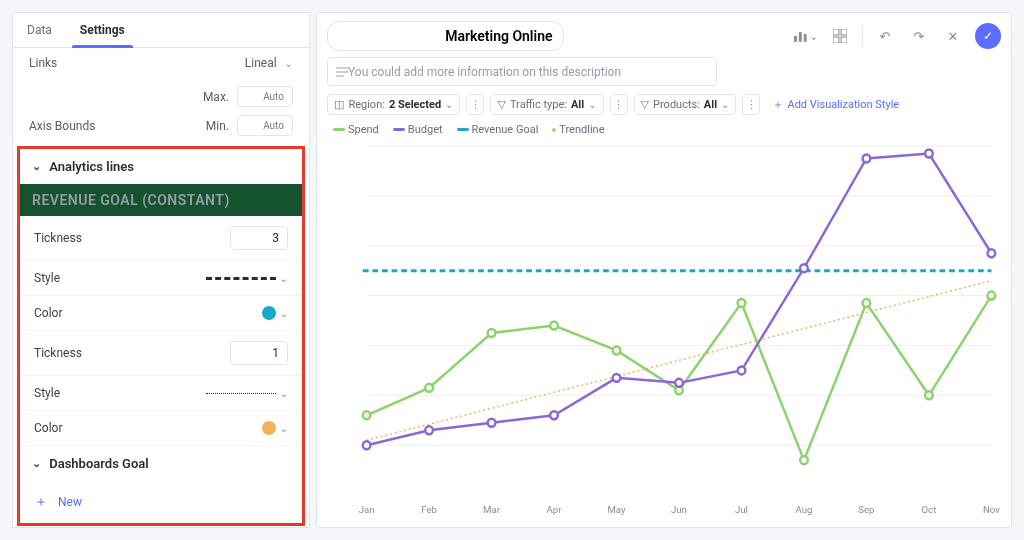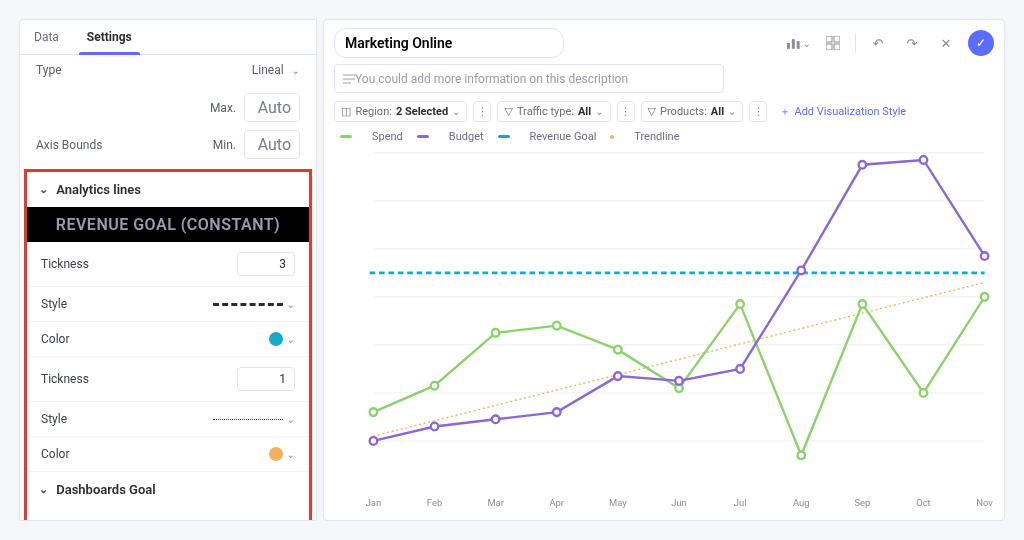--- a/index.html
+++ b/index.html
@@ -1,63 +1,63 @@
 <!DOCTYPE html>
 <html><head>
 <meta charset="utf-8">
 <style>
   * { box-sizing: border-box; margin: 0; padding: 0; font-family: -apple-system, BlinkMacSystemFont, "Segoe UI", Roboto, sans-serif; }
   body { background: #f5f6fa; width: 1024px; height: 540px; overflow: hidden; color: #2c2d33; }
-  .app { display: flex; height: 100%; padding: 19px; gap: 6px; }
+  .app { display: flex; height: 100%; padding: 12px; gap: 6px; }
   .left-panel { width: 298px; background: #fff; border: 1px solid #e3e5ed; border-top-left-radius: 4px; display: flex; flex-direction: column; position: relative; }
   .tabs { display: flex; border-bottom: 1px solid #e3e5ed; }
   .tab { padding: 10px 14px; font-size: 12px; color: #6b6e80; cursor: pointer; position: relative; }
   .tab.active { color: #2c2d33; font-weight: 700; }
   .tab.active::after { content: ""; position: absolute; left: 6px; right: 6px; bottom: -1px; height: 3px; background: #5b6dff; border-radius: 2px 2px 0 0; }
   .settings-scroll { flex: 1; overflow: auto; }
   .row { display: flex; align-items: center; justify-content: space-between; padding: 8px 16px; font-size: 12px; color: #3c3e48; }
   .row .lbl { color: #5a5c6a; }
-  .value-box { width: 56px; padding: 4px 8px; border: 1px solid #e3e5ed; border-radius: 4px; font-size: 16px; color: #7a7c88; text-align: right; }
+  .value-box { width: 56px; padding: 4px 8px; border: 1px solid #e3e5ed; border-radius: 4px; font-size: 10px; color: #7a7c88; text-align: right; }
   .dropdown-mini { display: flex; align-items: center; gap: 8px; color: #5a5c6a; font-size: 12px; }
   .chev { font-size: 10px; color: #8a8c98; }
   .highlight-box { border: 3px solid #e6382b; margin: 2px 4px 4px 4px; flex: 1; display: flex; flex-direction: column; }
   .section-header { display: flex; align-items: center; gap: 8px; padding: 10px 12px; font-size: 13px; font-weight: 600; color: #2c2d33; }
   .section-header .chev-open { font-size: 11px; color: #4c4e5a; }
-  .subheader { background: #000000; padding: 8px 12px; font-size: 16px; letter-spacing: 0.5px; color: #9a9cae; font-weight: 600; text-transform: uppercase; text-align: center; }
+  .subheader { background: #14532d; padding: 8px 12px; font-size: 14px; letter-spacing: 0.5px; color: #9a9cae; font-weight: 600; text-transform: uppercase; }
   .prop-row { display: flex; align-items: center; justify-content: space-between; padding: 10px 14px; border-bottom: 1px solid #f2f3f7; font-size: 12px; }
   .prop-row .lbl { color: #3c3e48; }
   .num-input { width: 58px; padding: 4px 8px; border: 1px solid #e3e5ed; border-radius: 4px; font-size: 12px; text-align: right; }
   .style-swatch { width: 70px; height: 12px; display: flex; align-items: center; justify-content: flex-end; }
   .dash-thick { width: 70px; border-top: 3px dashed #2c2d33; }
   .dash-thin { width: 70px; border-top: 1px dotted #2c2d33; }
   .color-swatch { display: flex; align-items: center; gap: 4px; }
   .swatch-dot { width: 14px; height: 14px; border-radius: 50%; }
   .add-new { display: flex; align-items: center; gap: 10px; padding: 12px 14px; color: #5b6dff; font-size: 12px; cursor: pointer; }
   .add-new .plus { font-size: 14px; }
 
   .right-panel { flex: 1; background: #fff; border: 1px solid #e3e5ed; border-radius: 4px; padding: 8px 10px; display: flex; flex-direction: column; }
   .top-bar { display: flex; align-items: center; gap: 8px; }
-  .title-input { flex: 1; max-width: 390px; border: 1px solid #e3e5ed; border-radius: 12px; padding: 6px 10px; font-size: 14px; font-weight: 600; }
+  .title-input { flex: 1; max-width: 390px; border: 1px solid #e3e5ed; border-radius: 12px; padding: 6px 10px; font-size: 14px; font-weight: 600; text-align: right; }
   .spacer { flex: 1; }
   .top-actions { display: flex; align-items: center; gap: 10px; }
   .ico-btn { width: 24px; height: 24px; display: flex; align-items: center; justify-content: center; border-radius: 4px; color: #8a8c98; cursor: pointer; font-size: 13px; }
   .divider-v { width: 1px; height: 20px; background: #e3e5ed; }
   .confirm { width: 26px; height: 26px; border-radius: 50%; background: #5b6dff; color: #fff; display: flex; align-items: center; justify-content: center; font-size: 12px; }
 
   .desc-row { margin-top: 6px; border: 1px solid #e3e5ed; border-radius: 4px; padding: 4px 8px; display: flex; align-items: center; gap: 0; max-width: 390px; }
   .desc-row .txt { color: #9a9cae; font-size: 12px; }
 
   .filters { display: flex; align-items: center; gap: 6px; margin-top: 8px; font-size: 11px; }
   .chip { display: flex; align-items: center; gap: 4px; border: 1px solid #e3e5ed; border-radius: 4px; padding: 3px 6px; color: #6b6e80; }
   .chip b { color: #2c2d33; font-weight: 700; }
   .chip-menu { width: 18px; display: flex; align-items: center; justify-content: center; border: 1px solid #e3e5ed; border-radius: 4px; padding: 3px 0; color: #8a8c98; font-size: 11px; }
   .add-filter { color: #5b6dff; font-size: 11px; margin-left: 6px; display: flex; align-items: center; gap: 4px; cursor: pointer; }
 
   .legend { display: flex; gap: 14px; margin: 8px 0 4px 6px; font-size: 11px; color: #6b6e80; }
-  .leg { display: flex; align-items: center; gap: 20px; }
+  .leg { display: flex; align-items: center; gap: 3px; }
   .leg-swatch { width: 12px; height: 3px; border-radius: 2px; }
 
   .chart-area { flex: 1; position: relative; margin-left: 30px; }
   svg.chart { width: 100%; height: 100%; }
   .axis text { font-size: 10px; fill: #8a8c98; }
   .grid line { stroke: #eceef3; stroke-width: 1; }
   .goal-line { stroke: #1aa8c9; stroke-width: 3; stroke-dasharray: 6 4; }
   .goal-label { fill: #1aa8c9; font-size: 10px; font-weight: 600; }
   .trend-line { stroke: #f3b15d; stroke-width: 1.5; stroke-dasharray: 2 3; }
   .series-a { stroke: #8ad36a; stroke-width: 2.5; fill: none; }
@@ -72,21 +72,21 @@
 
   <div class="left-panel">
     <div class="tabs">
       <div class="tab">Data</div>
       <div class="tab active">Settings</div>
     </div>
 
     <div class="settings-scroll">
 
       <div class="row">
-        <span class="lbl">Type</span>
+        <span class="lbl">Links</span>
         <span class="dropdown-mini">
           <span>Lineal</span>
           <span class="chev">⌄</span>
         </span>
       </div>
 
       <div class="row" style="justify-content:flex-end; gap:8px;">
         <span class="lbl">Max.</span>
         <div class="value-box">Auto</div>
       </div>

